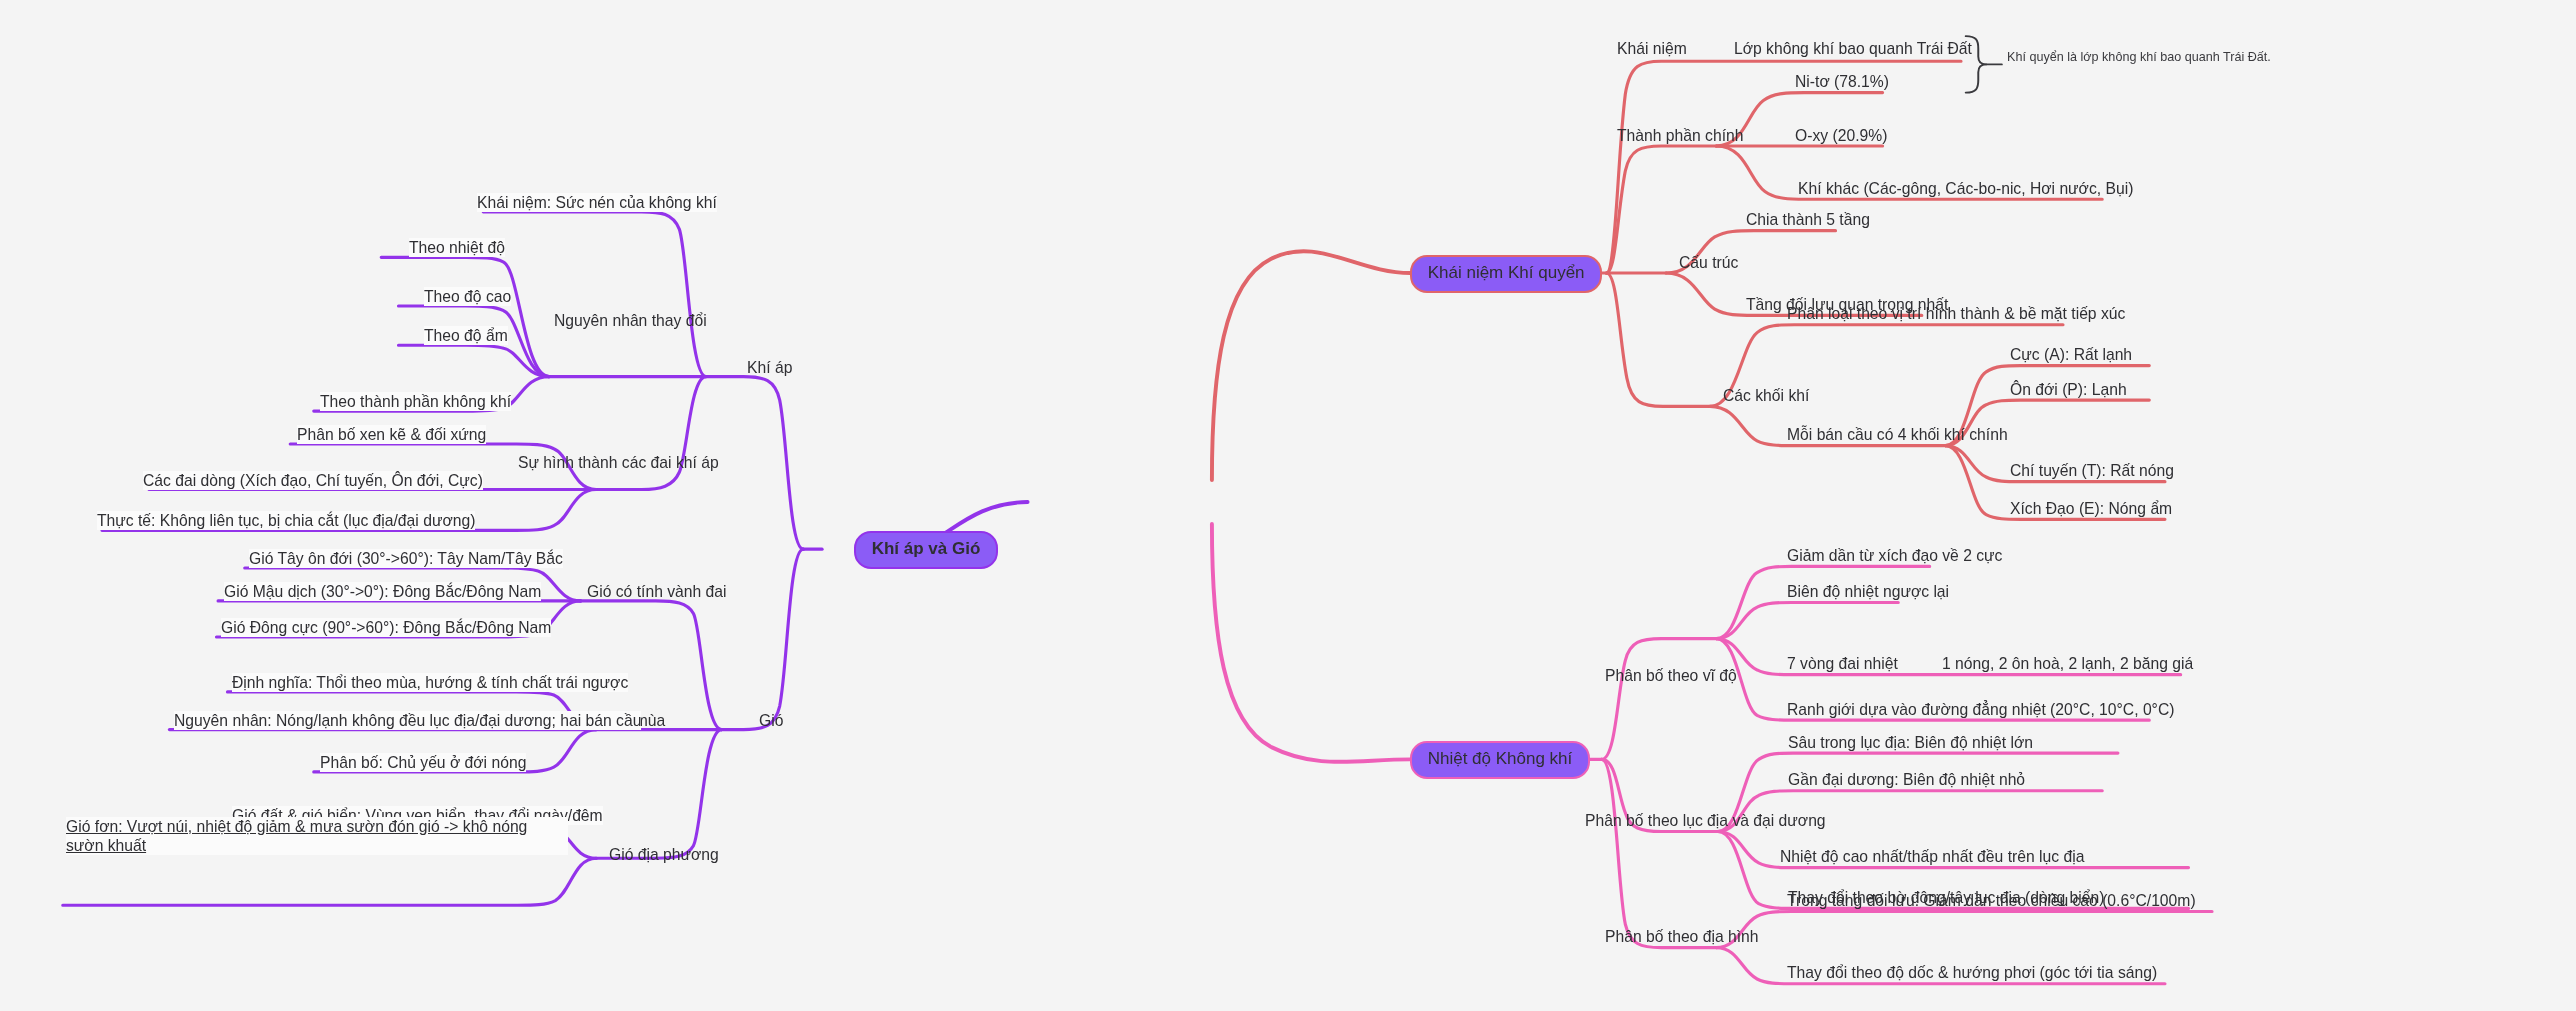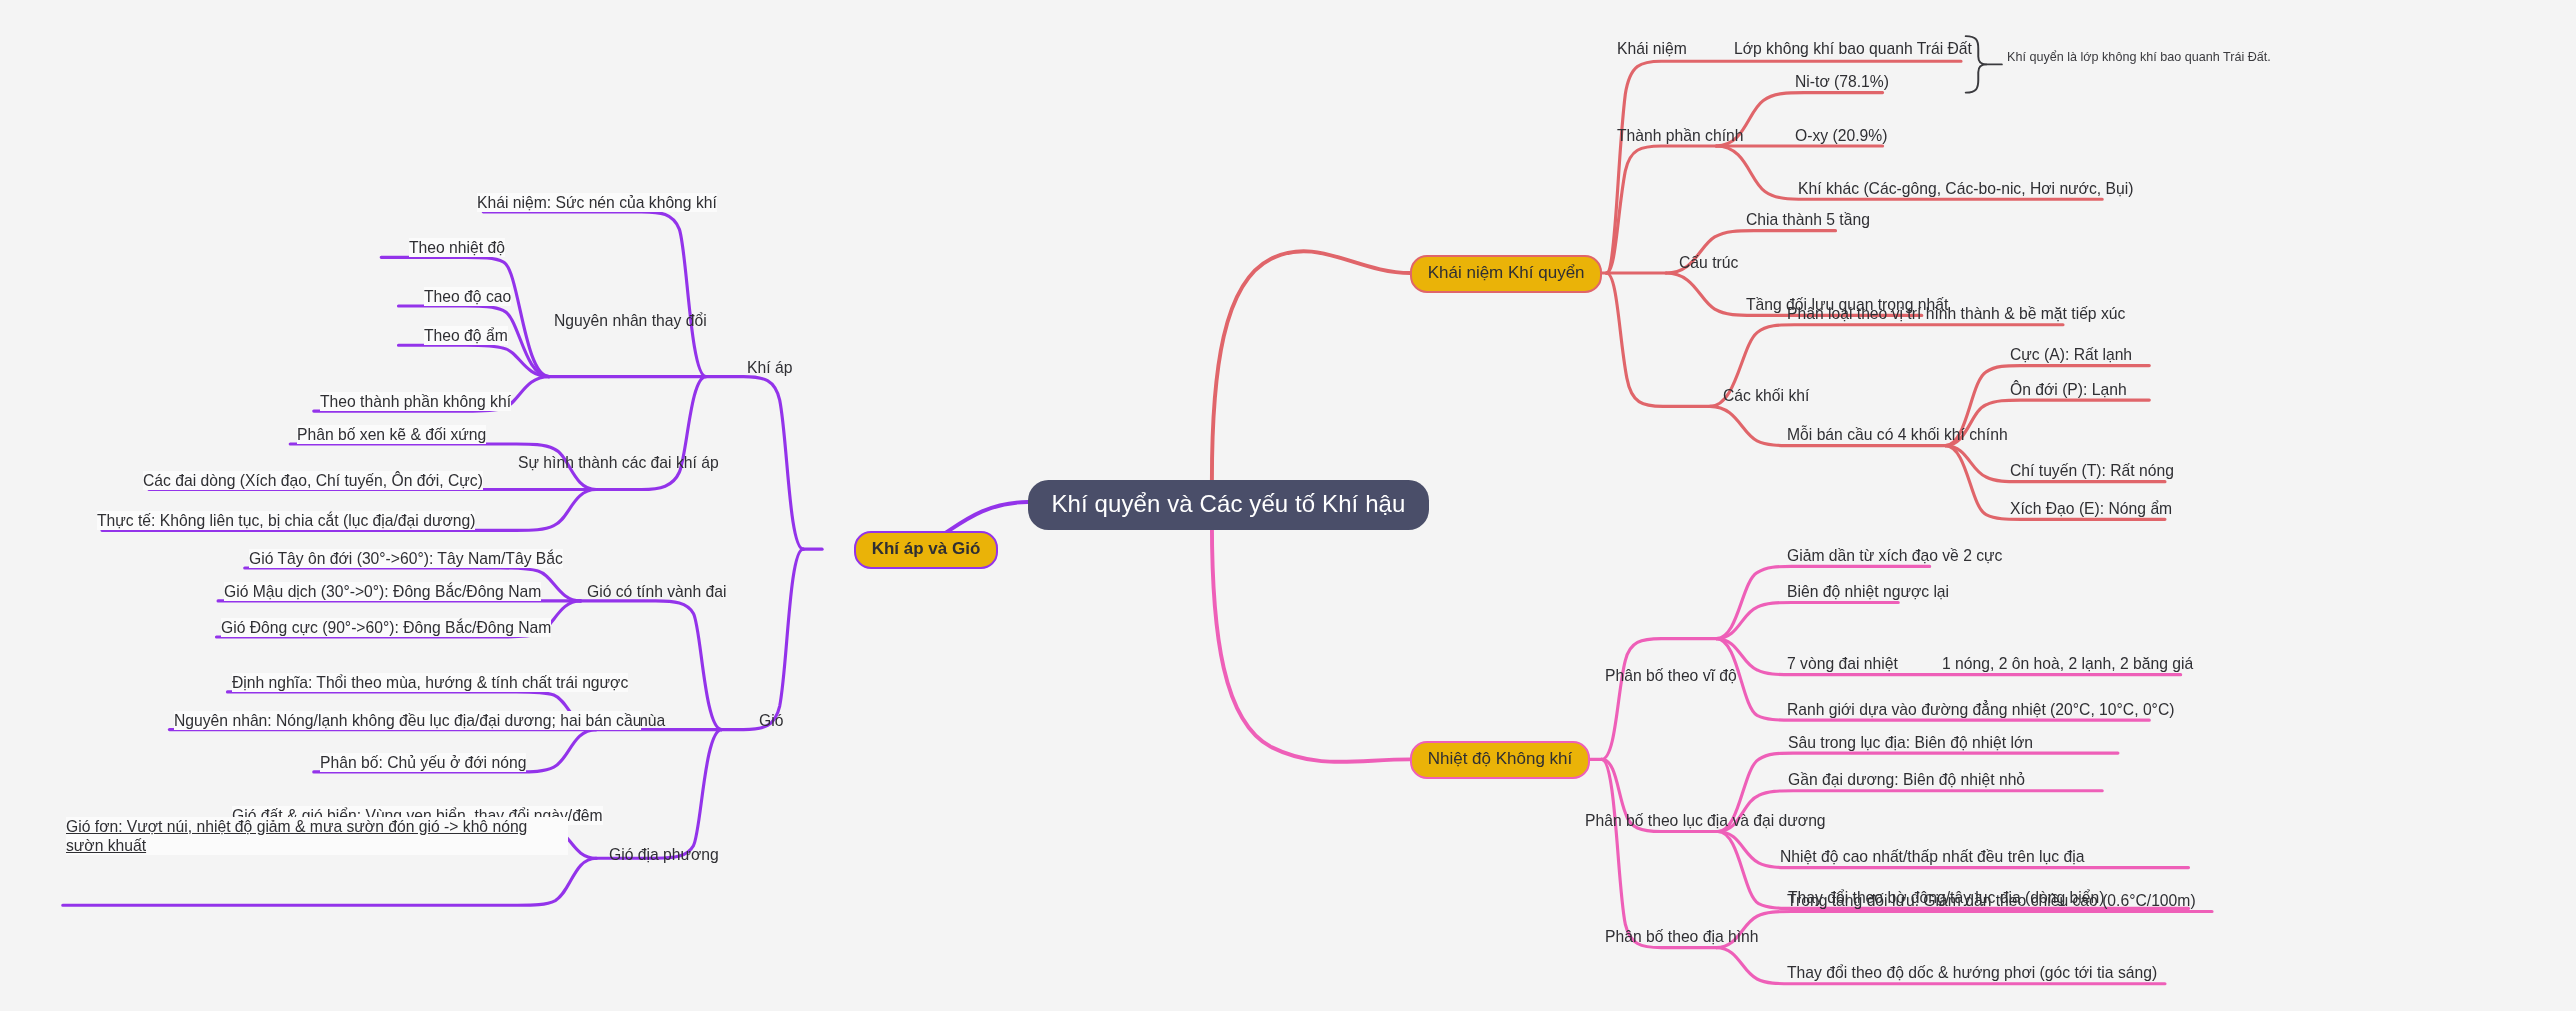--- a/index.html
+++ b/index.html
@@ -16,21 +16,21 @@
 
   
   .root{
     background:#4a4e69;color:#ffffff;border-radius:20.4px;
     padding:10.2px 23.5px 12.6px 23.5px;font-size:24px;line-height:1.15;
     letter-spacing:0.1px;
   }
 
   
   .pill{
-    background:#eab308;border:2.4px solid #9333ea;border-radius:17px;
+    background:#8b5cf6;border:2.4px solid #9333ea;border-radius:17px;
     padding:6.3px 15.7px 7.8px 15.7px;font-size:17px;line-height:1.15;color:#2f2f33;
   }
   .pill.red{border-color:#e0656a;}
   .pill.pink{border-color:#ee5fb8;}
   .pill.purple{border-color:#9333ea;}
 
   
   .lbl{font-size:15.7px;line-height:1.22;color:#2f2f33;}
   .lbl.wrap{white-space:normal;}
   .hl{background:#fbfbfb;}
@@ -127,21 +127,20 @@
     <path d="M740,766 C712,766 706,800 686,808 C674,812 658,812 638,812 L276,812" stroke="#9333ea" stroke-width="4"></path>
 
     <path d="M760,930 C730,930 726,894 706,886 C694,882 678,882 658,882 L290,882" stroke="#9333ea" stroke-width="4"></path>
     <path d="M760,930 L400,930 L216,930" stroke="#9333ea" stroke-width="4"></path>
     <path d="M760,930 C730,930 726,968 706,978 C694,984 678,984 658,984 L400,984" stroke="#9333ea" stroke-width="4"></path>
 
     <path d="M760,1094 C732,1094 728,1064 708,1056 C696,1052 680,1052 660,1052 L290,1052" stroke="#9333ea" stroke-width="4"></path>
     <path d="M760,1094 C732,1094 728,1136 708,1148 C696,1154 680,1154 660,1154 L80,1154" stroke="#9333ea" stroke-width="4"></path>
   </svg>
 
-  <div class="node root" style="left:1028px;top:480px;width:auto;">Khí quyển và Các yếu tố Khí hậu</div>
 
   <div class="node pill red" style="left:1410px;top:255px;">Khái niệm Khí quyển</div>
 
   <div class="node lbl" style="left:1617px;top:39px;">Khái niệm</div>
   <div class="node lbl" style="left:1734px;top:39px;">Lớp không khí bao quanh Trái Đất</div>
   <div class="note node" style="left:2007px;top:50px;">Khí quyển là lớp không khí bao quanh Trái Đất.</div>
 
   <div class="node lbl" style="left:1617px;top:126px;">Thành phần chính</div>
   <div class="node lbl" style="left:1795px;top:72px;">Ni-tơ (78.1%)</div>
   <div class="node lbl" style="left:1795px;top:126px;">O-xy (20.9%)</div>

